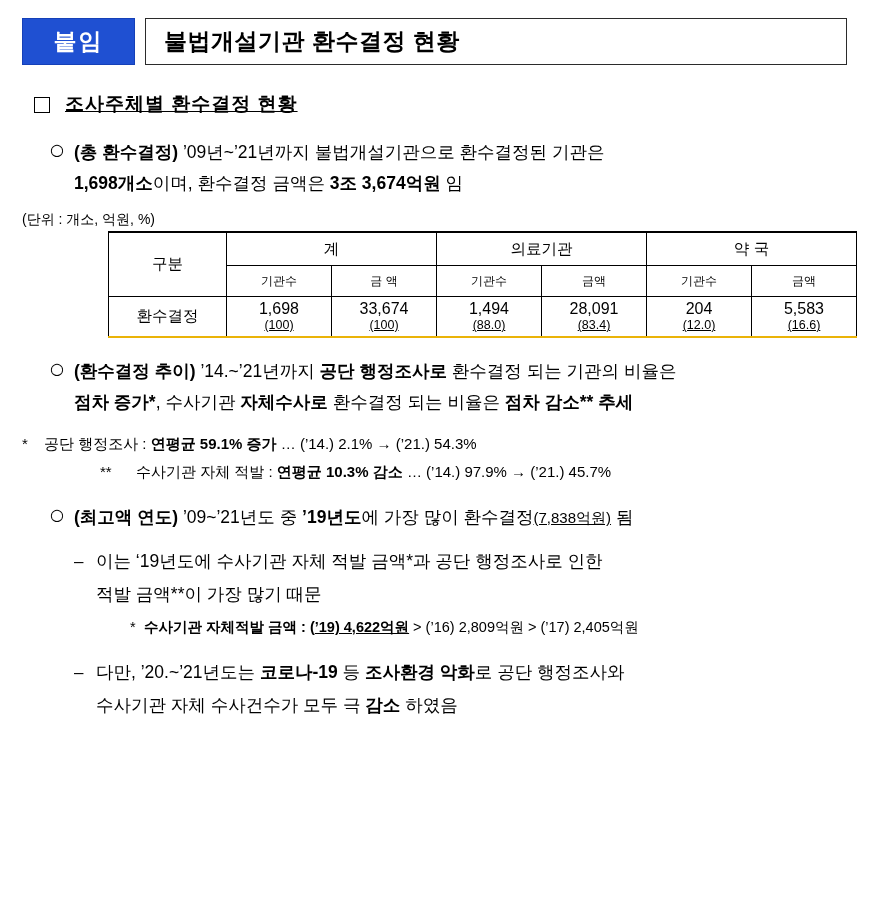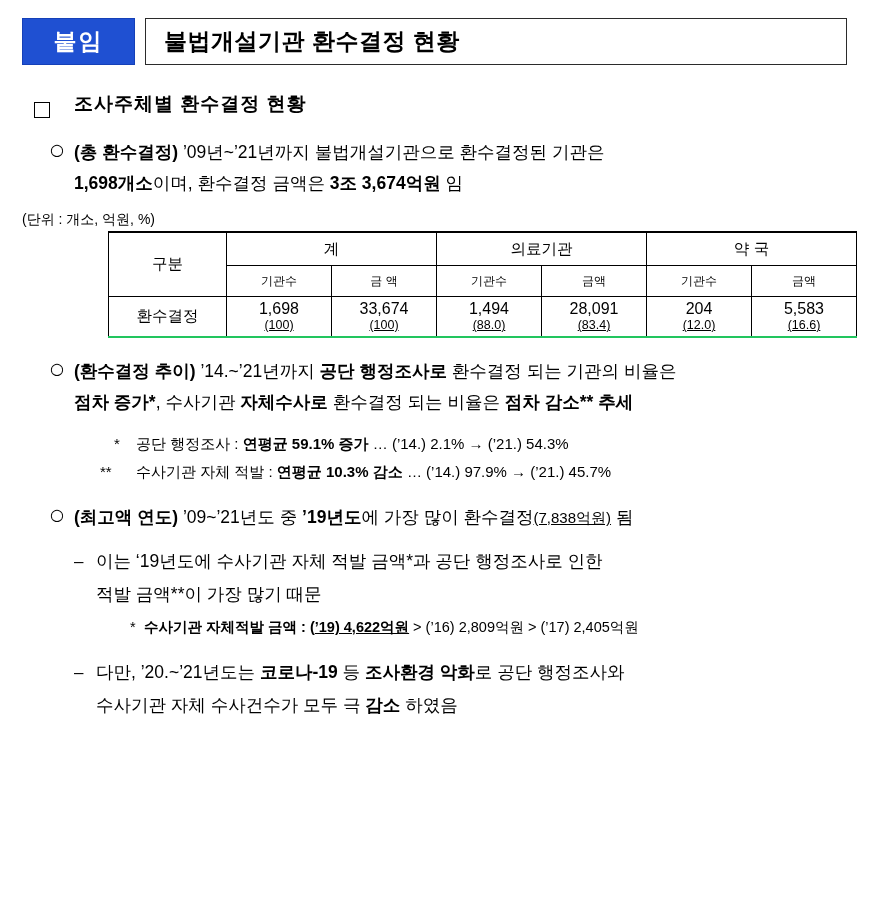--- a/index.html
+++ b/index.html
@@ -52,23 +52,24 @@
   }
   .header-title-box .title-text {
     font-size: 23px;
     font-weight: bold;
     letter-spacing: 0.5px;
   }
 
   
   .sec-heading {
     display: flex;
-    align-items: flex-end;
-    gap: 24px;
+    align-items: center;
+    gap: 15px;
     margin: 0 0 20px 12px;
+    text-decoration: underline;
   }
   .sq-marker {
     display: inline-block;
     width: 14px;
     height: 14px;
     border: 1.6px solid #000;
     flex: none;
     position: relative;
     top: 1px;
   }
@@ -114,32 +115,31 @@
     table-layout: fixed;
   }
   table.data td, table.data th {
     border: 1px solid #000;
     text-align: center;
     font-size: 15.5px;
     font-weight: normal;
     padding: 3px 0;
   }
   table.data .thick-top { border-top: 2px solid #000; }
-  table.data .thick-bottom { border-bottom: 2px solid #22c55e; }
+  table.data .thick-bottom { border-bottom: 2px solid #eab308; }
   table.data .hdr-main { height: 26px; }
   table.data .hdr-sub { height: 24px; font-size: 12px; }
   table.data .rowlabel { font-size: 15.5px; }
   .cell-main { font-size: 16px; line-height: 18px; }
   .cell-sub { font-size: 12.5px; line-height: 15px; text-decoration: underline; }
 
   
   .note {
     font-size: 15px;
     line-height: 28px;
-    margin-left: 92px;
     white-space: nowrap;
   }
   .note .star { display: inline-block; width: 22px; }
   .note2 { margin-left: 78px; }
   .note .star2 { display: inline-block; width: 36px; }
 
   
   .dash-block {
     display: flex;
     align-items: flex-start;

